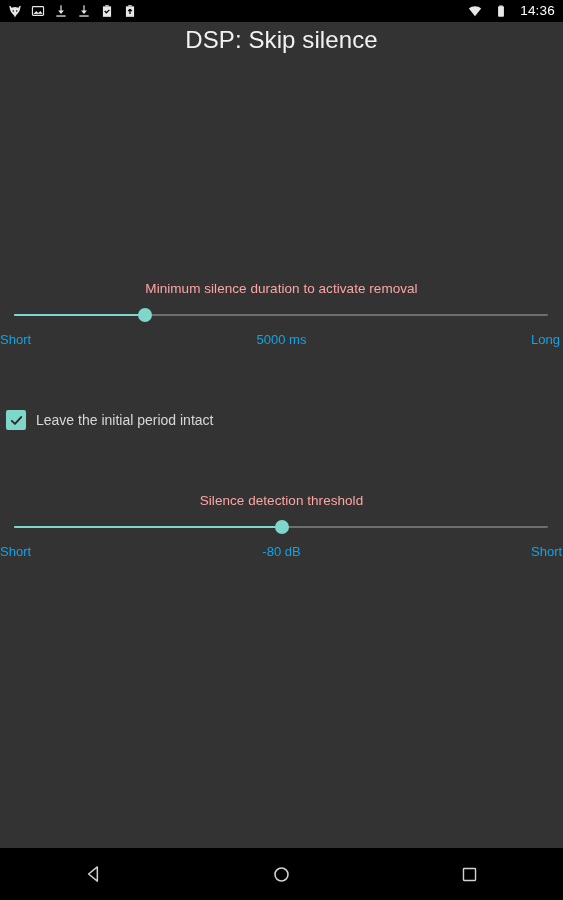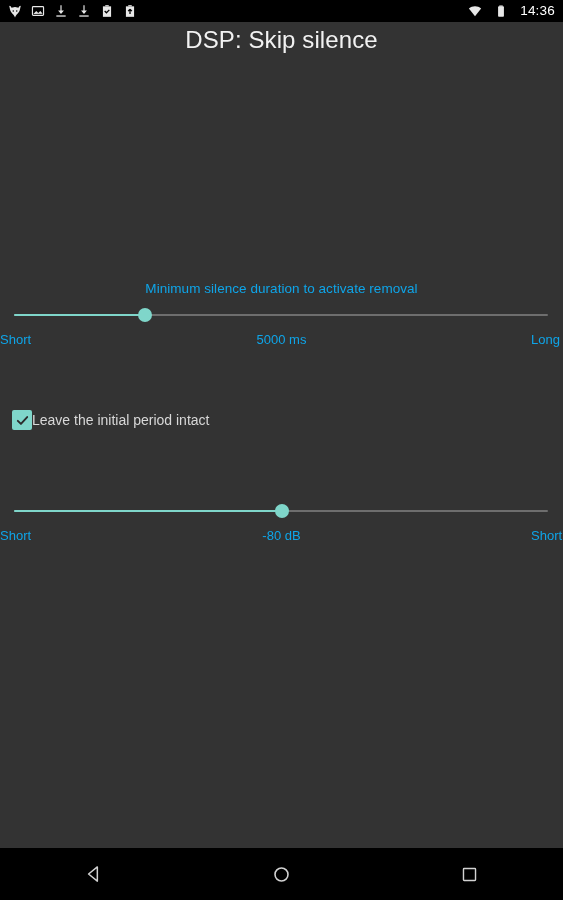--- a/index.html
+++ b/index.html
@@ -74,21 +74,21 @@
   }
 
   
   .slider-block {
     position: absolute;
     left: 0;
     width: 563px;
   }
   .slider-title {
     text-align: center;
-    color: #0ea5e9;
+    color: #fca5a5;
     font-size: 13.5px;
     line-height: 16px;
     letter-spacing: 0.05px;
   }
   .track-wrap {
     position: relative;
     height: 22px;
     margin-top: 7px;
   }
   .track {
@@ -130,23 +130,24 @@
     line-height: 20px;
     white-space: nowrap;
   }
   .legend .lg-left  { left: 0px; }
   .legend .lg-mid   { left: 0; width: 563px; text-align: center; }
   .legend .lg-right { left: 531px; text-align: center; }
 
   
   .check-row {
     position: absolute;
-    left: 12px;
-    display: flex;
-    align-items: center;
+    left: 6px;
+    display: flex;
+    align-items: center;
+    gap: 10px;
   }
   .checkbox {
     width: 20px;
     height: 20px;
     border-radius: 2px;
     background: #7fd6ca;
     display: flex;
     align-items: center;
     justify-content: center;
     flex: none;
@@ -259,20 +260,21 @@
   <div class="check-row" style="top:410px;">
     <span class="checkbox">
       <svg viewBox="0 0 24 24" fill="none" stroke="currentColor" stroke-width="3" stroke-linecap="round" stroke-linejoin="round">
           <path d="M4.5 12.5l5 5 10-11"></path>
         </svg>
     </span>
     <span class="check-label">Leave the initial period intact</span>
   </div>
 
   <div class="slider-block" style="top:493px;">
+    <div class="slider-title">Silence detection threshold</div>
     <div class="track-wrap">
       <div class="track"></div>
       <div class="track-fill" id="fill-2" style="width: 268.068px;"></div>
       <div class="thumb" id="thumb-2" style="left: 282.068px;"></div>
     </div>
     <div class="legend">
       <span class="lg-left">Short</span>
       <span class="lg-mid">-80 dB</span>
       <span class="lg-right">Short</span>
     </div>

